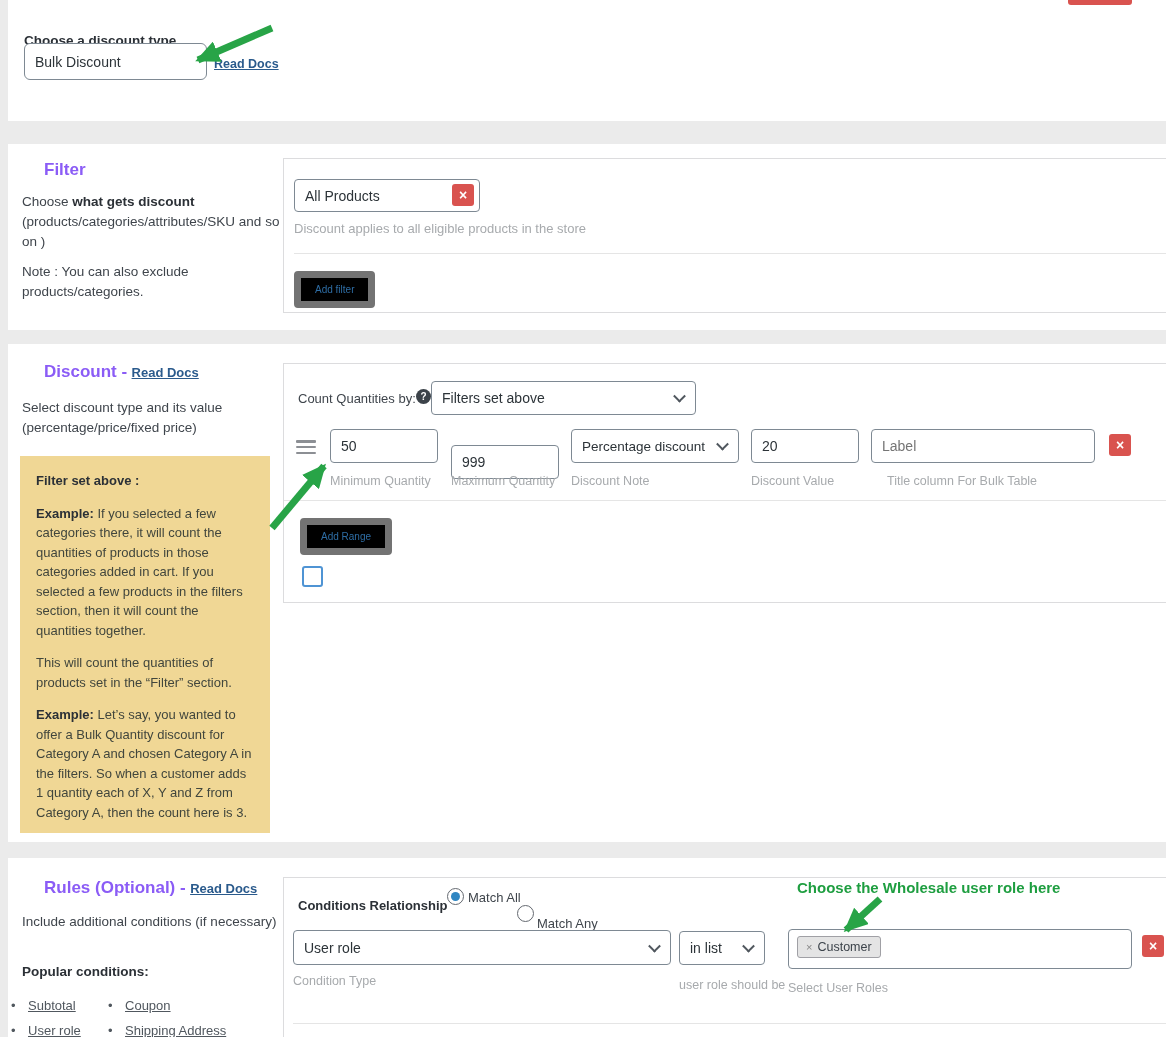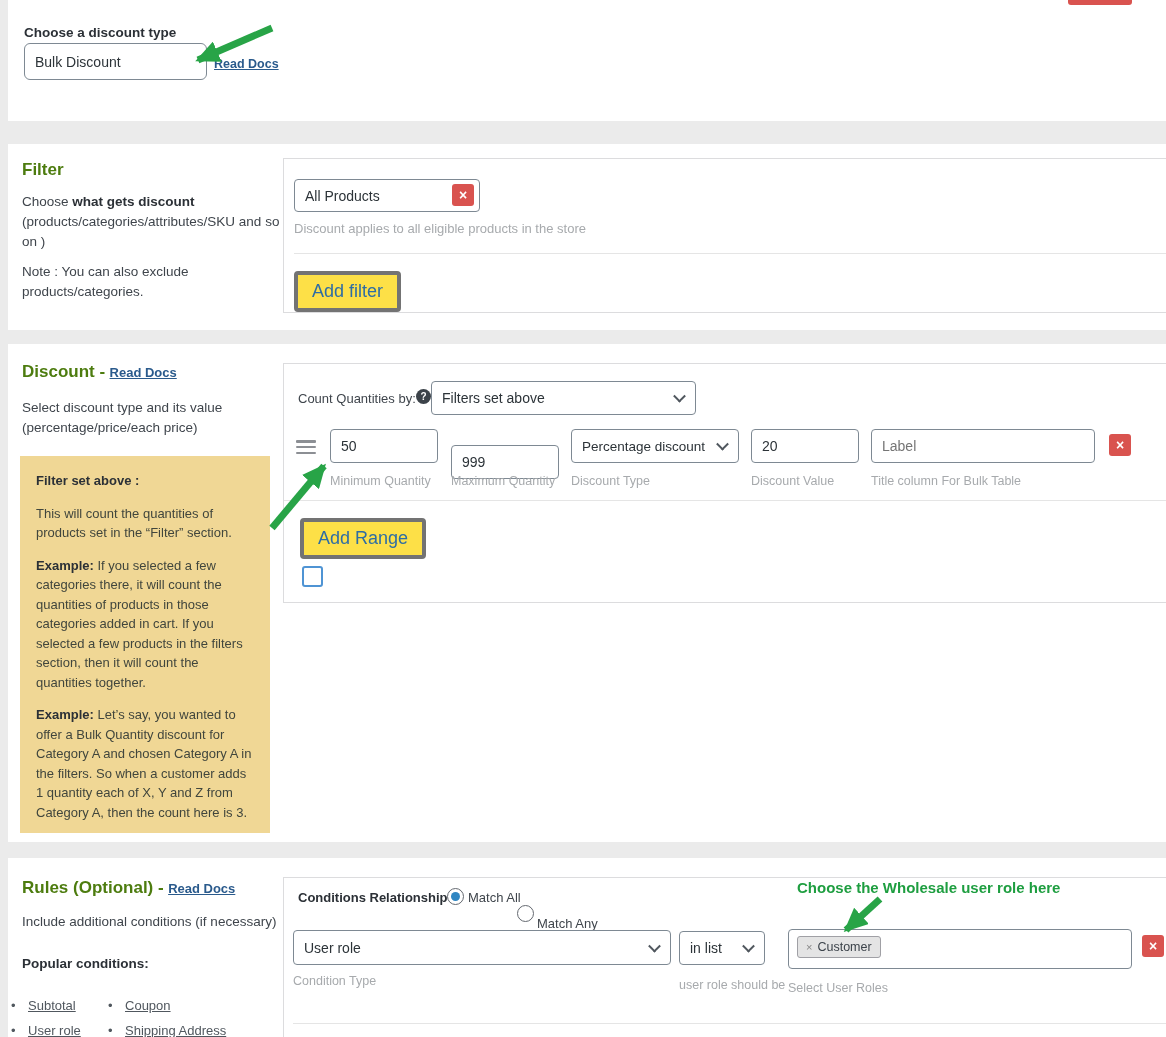--- a/index.html
+++ b/index.html
@@ -3,35 +3,35 @@
 <meta charset="utf-8">
 <style>
   html,body{margin:0;padding:0;}
   body{
     width:1166px;height:1037px;position:relative;overflow:hidden;
     background:#ebebeb;font-family:"Liberation Sans",sans-serif;color:#3f454c;
   }
   .card{position:absolute;left:8px;right:0;background:#fff;}
   .panel{position:absolute;left:283px;right:-2px;background:#fff;border:1px solid #dcdcde;}
   .abs{position:absolute;}
-  .h-blue{font-size:17px;font-weight:bold;color:#4d7c0f;}
+  .h-blue{font-size:17px;font-weight:bold;color:#8b5cf6;margin-left:22px;}
   .readdocs{font-size:12.5px;font-weight:bold;color:#2a5a8c;text-decoration:underline;cursor:pointer;}
   .para{font-size:13.5px;line-height:20px;color:#3f454c;}
-  .bold{font-weight:bold;color:#2b3036;}
+  .bold{font-weight:bold;color:#2b3036;margin-top:8px;}
   .fake-select{background:#fff;border:1px solid #7e8993;border-radius:4px;font-size:14px;color:#2c3338;
     display:flex;align-items:center;padding:0 26px 0 10px;box-sizing:border-box;cursor:pointer;}
   .chev{position:absolute;right:11px;top:50%;width:7px;height:7px;border-right:2px solid #50575e;
     border-bottom:2px solid #50575e;transform:translateY(-70%) rotate(45deg);}
   .tin{background:#fff;border:1px solid #7e8993;border-radius:4px;font-size:14px;color:#2c3338;
     padding:0 10px;box-sizing:border-box;font-family:"Liberation Sans",sans-serif;}
   .xbtn{background:#d9534f;color:#fff;border:none;border-radius:3px;width:22px;height:22px;
     font-size:14px;font-weight:bold;line-height:22px;text-align:center;cursor:pointer;padding:0;}
   .field-label{font-size:12.5px;color:#a7aaad;}
-  .outline-btn{background:#fde047;border:4px solid #737373;border-radius:4px;color:#2e6da4;
-    font-size:18px;padding:6px 14px;cursor:pointer;font-family:"Liberation Sans",sans-serif;}
+  .outline-btn{background:#000000;border:7px solid #737373;border-radius:4px;color:#2e6da4;
+    font-size:10px;padding:6px 14px;cursor:pointer;font-family:"Liberation Sans",sans-serif;}
   .divider{position:absolute;right:0;border-top:1px solid #e5e5e5;height:0;}
   .arrow{position:absolute;pointer-events:none;}
   .yellowbox{position:absolute;background:#f0d795;color:#41463d;font-size:13px;line-height:19.5px;
     padding:15px 16px;box-sizing:border-box;}
   .yellowbox p{margin:0 0 13px 0;}
   .help-icon{display:inline-block;width:15px;height:15px;border-radius:50%;background:#3c434a;color:#fff;
     font-size:10px;font-weight:bold;text-align:center;line-height:15px;}
   .drag{width:20px;height:14px;display:flex;flex-direction:column;justify-content:space-between;cursor:grab;}
   .drag i{display:block;height:2.5px;background:#8c8f94;border-radius:1px;}
   .checkbox{width:17px;height:17px;background:#fff;border:2px solid #4f94d4;border-radius:3px;cursor:pointer;}
@@ -85,26 +85,26 @@
   </button>
   <div class="abs field-label" style="left:10px;top:62px;font-size:13px;">Discount applies to all eligible products in the store</div>
   <div class="divider" style="left:10px;top:94px;"></div>
   <button class="outline-btn abs" style="left:10px;top:112px;">Add filter</button>
 </div>
 
 <div class="abs" style="left:22px;top:362px;">
   <span class="h-blue">Discount -</span>
   <a class="readdocs" style="font-size:13px;">Read Docs</a>
 </div>
-<div class="abs para" style="left:22px;top:398px;width:258px;">Select discount type and its value (percentage/price/each price)</div>
+<div class="abs para" style="left:22px;top:398px;width:258px;">Select discount type and its value (percentage/price/fixed price)</div>
 
 <div class="yellowbox" style="left:20px;top:456px;width:250px;height:377px;">
   <p class="bold">Filter set above :</p>
+  <p><span class="bold">Example:</span><span> If you selected a few categories there, it will count the quantities of products in those categories added in cart. If you selected a few products in the filters section, then it will count the quantities together.</span></p>
   <p>This will count the quantities of products set in the “Filter” section.</p>
-  <p><span class="bold">Example:</span><span> If you selected a few categories there, it will count the quantities of products in those categories added in cart. If you selected a few products in the filters section, then it will count the quantities together.</span></p>
   <p><span class="bold">Example:</span><span> Let’s say, you wanted to offer a Bulk Quantity discount for Category A and chosen Category A in the filters. So when a customer adds 1 quantity each of X, Y and Z from Category A, then the count here is 3.</span></p>
 </div>
 
 <div class="panel" style="top:363px;height:238px;">
   <div class="abs" style="left:14px;top:27px;font-size:13px;color:#3f454c;">Count Quantities by:</div>
   <span class="help-icon abs" style="left:132px;top:25px;">?</span>
   <div class="fake-select abs" style="left:147px;top:17px;width:265px;height:34px;">
     <span>Filters set above</span>
     <i class="chev"></i>
   </div>
@@ -121,23 +121,23 @@
     <i class="chev"></i>
   </div>
   <input class="tin abs" style="left: 467px; top: 65px; width: 108px; height: 34px;" value="20">
   <input class="tin abs" style="left: 587px; top: 65px; width: 224px; height: 34px;" placeholder="Label">
   <button class="xbtn abs" style="left:825px;top:70px;">
     <span>×</span>
   </button>
 
   <div class="abs field-label" style="left:46px;top:110px;">Minimum Quantity</div>
   <div class="abs field-label" style="left:167px;top:110px;">Maximum Quantity</div>
-  <div class="abs field-label" style="left:287px;top:110px;">Discount Type</div>
+  <div class="abs field-label" style="left:287px;top:110px;">Discount Note</div>
   <div class="abs field-label" style="left:467px;top:110px;">Discount Value</div>
-  <div class="abs field-label" style="left:587px;top:110px;">Title column For Bulk Table</div>
+  <div class="abs field-label" style="left:603px;top:110px;">Title column For Bulk Table</div>
 
   <div class="divider" style="left:0;top:136px;"></div>
   <button class="outline-btn abs" style="left:16px;top:154px;">Add Range</button>
 
   <div class="checkbox abs" style="left:18px;top:202px;"></div>
 </div>
 
 <svg class="arrow" style="left:260px;top:448px;" width="80" height="88" viewBox="0 0 80 88">
   <defs>
       <marker id="ah2" markerUnits="userSpaceOnUse" markerWidth="26" markerHeight="22" refX="21" refY="11" orient="auto">

